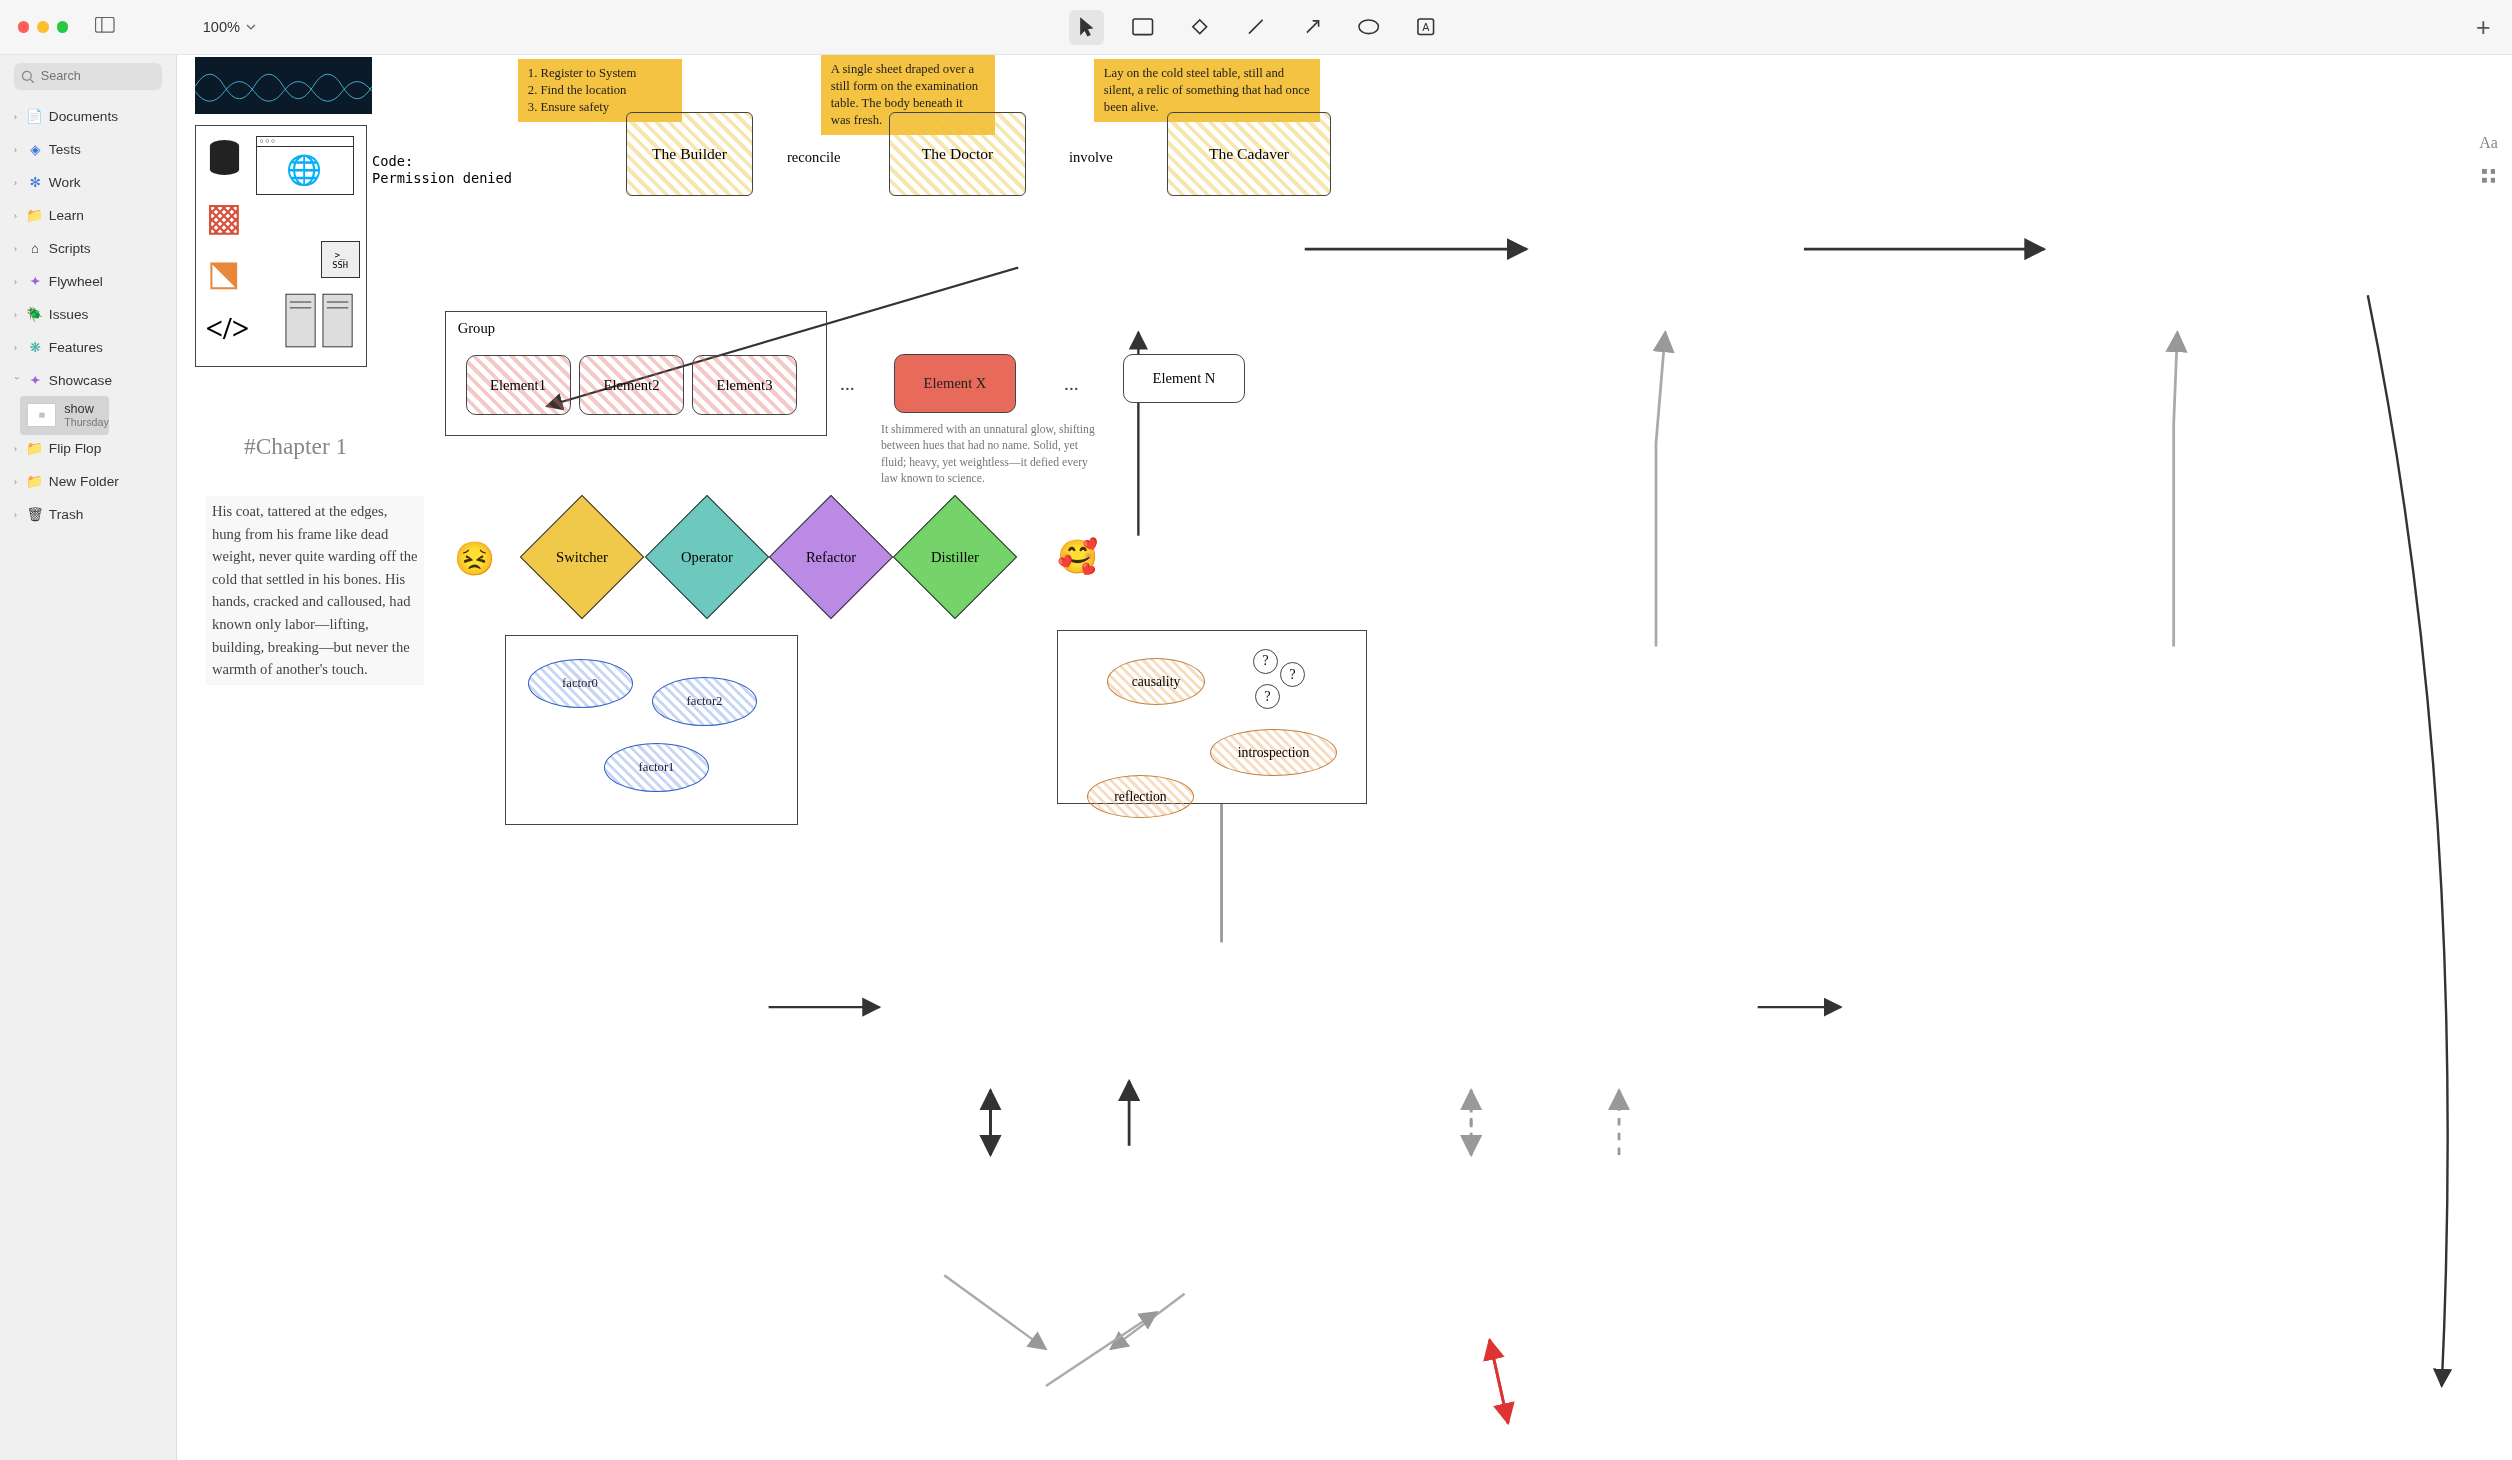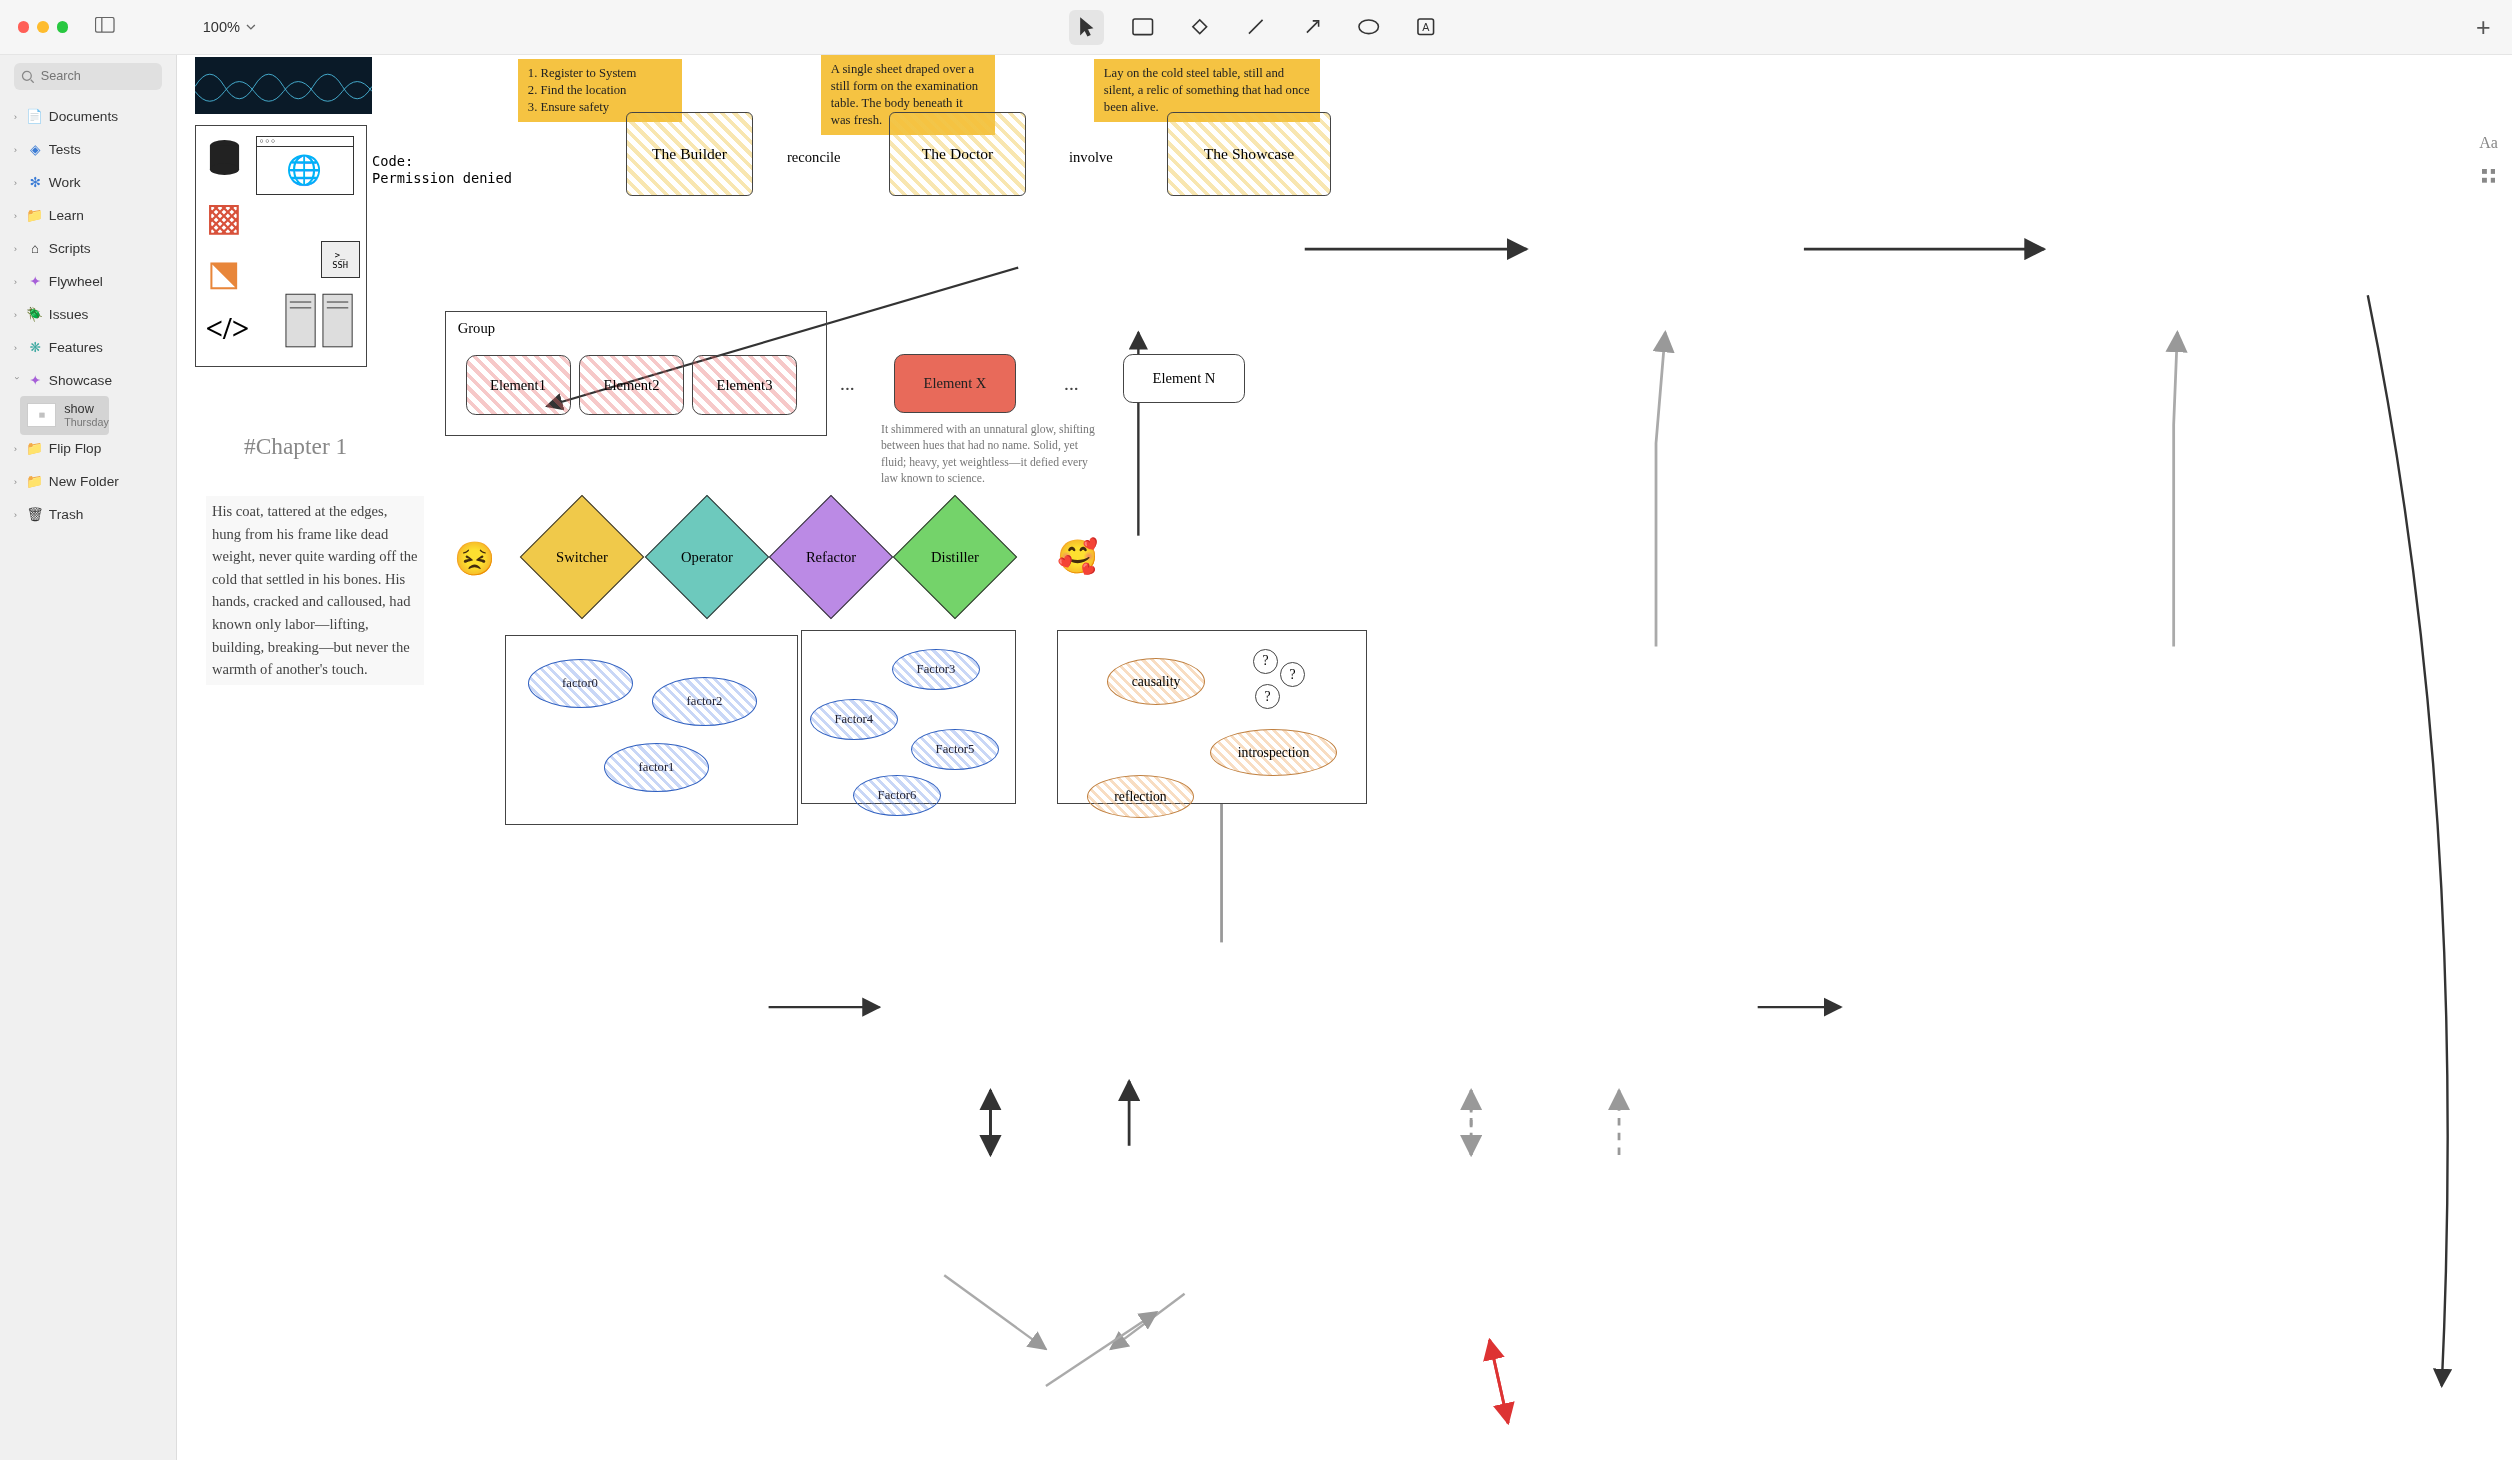--- a/index.html
+++ b/index.html
@@ -354,21 +354,21 @@
   <div class="note-yellow" style="left:644px; top:0px; width:174px">A single sheet draped over a still form on the examination table. The body beneath it was fresh.</div>
   <div class="note-yellow" style="left:917px; top:3.9px; width:226px">Lay on the cold steel table, still and silent, a relic of something that had once been alive.</div>
 
   <div class="hatched-box" style="left:449px; top:57px; width:127px; height:84px">
         <span>The Builder</span>
       </div>
   <div class="hatched-box" style="left:712px; top:57px; width:137px; height:84px">
         <span>The Doctor</span>
       </div>
   <div class="hatched-box" style="left:990px; top:57px; width:164px; height:84px">
-        <span>The Showcase</span>
+        <span>The Cadaver</span>
       </div>
 
   <div class="edge-label" style="left:610px; top:94px">reconcile</div>
   <div class="edge-label" style="left:892px; top:94px">involve</div>
 
   <div class="group-box" style="left:268px; top:256px; width:382px; height:125px">
     <div class="group-label">Group</div>
     <div class="elem-box" style="left:19.5px; top:43px; width:105px; height:60px">
           <span>Element1</span>
         </div>
@@ -417,34 +417,20 @@
           <span>factor0</span>
         </div>
     <div class="factor-oval" style="left:146px; top:41px; width:105px; height:49px">
           <span>factor2</span>
         </div>
     <div class="factor-oval" style="left:98px; top:107px; width:105px; height:49px">
           <span>factor1</span>
         </div>
   </div>
 
-  <div class="factor-box" style="left:624px; top:575px; width:215px; height:174px">
-    <div class="factor-oval" style="left:90px; top:17.6px; width:88px; height:41px">
-          <span>Factor3</span>
-        </div>
-    <div class="factor-oval" style="left:7.8px; top:68px; width:88px; height:41px">
-          <span>Factor4</span>
-        </div>
-    <div class="factor-oval" style="left:109px; top:98px; width:88px; height:41px">
-          <span>Factor5</span>
-        </div>
-    <div class="factor-oval" style="left:51px; top:144px; width:88px; height:41px">
-          <span>Factor6</span>
-        </div>
-  </div>
 
   <div class="factor-box" style="left:880px; top:575px; width:310px; height:174px">
     <div class="orange-oval" style="left:49px; top:27px; width:98px; height:47px">
           <span>causality</span>
         </div>
     <div class="orange-oval" style="left:152px; top:98px; width:127px; height:47px">
           <span>introspection</span>
         </div>
     <div class="orange-oval" style="left:29px; top:144px; width:107px; height:43px">
           <span>reflection</span>

